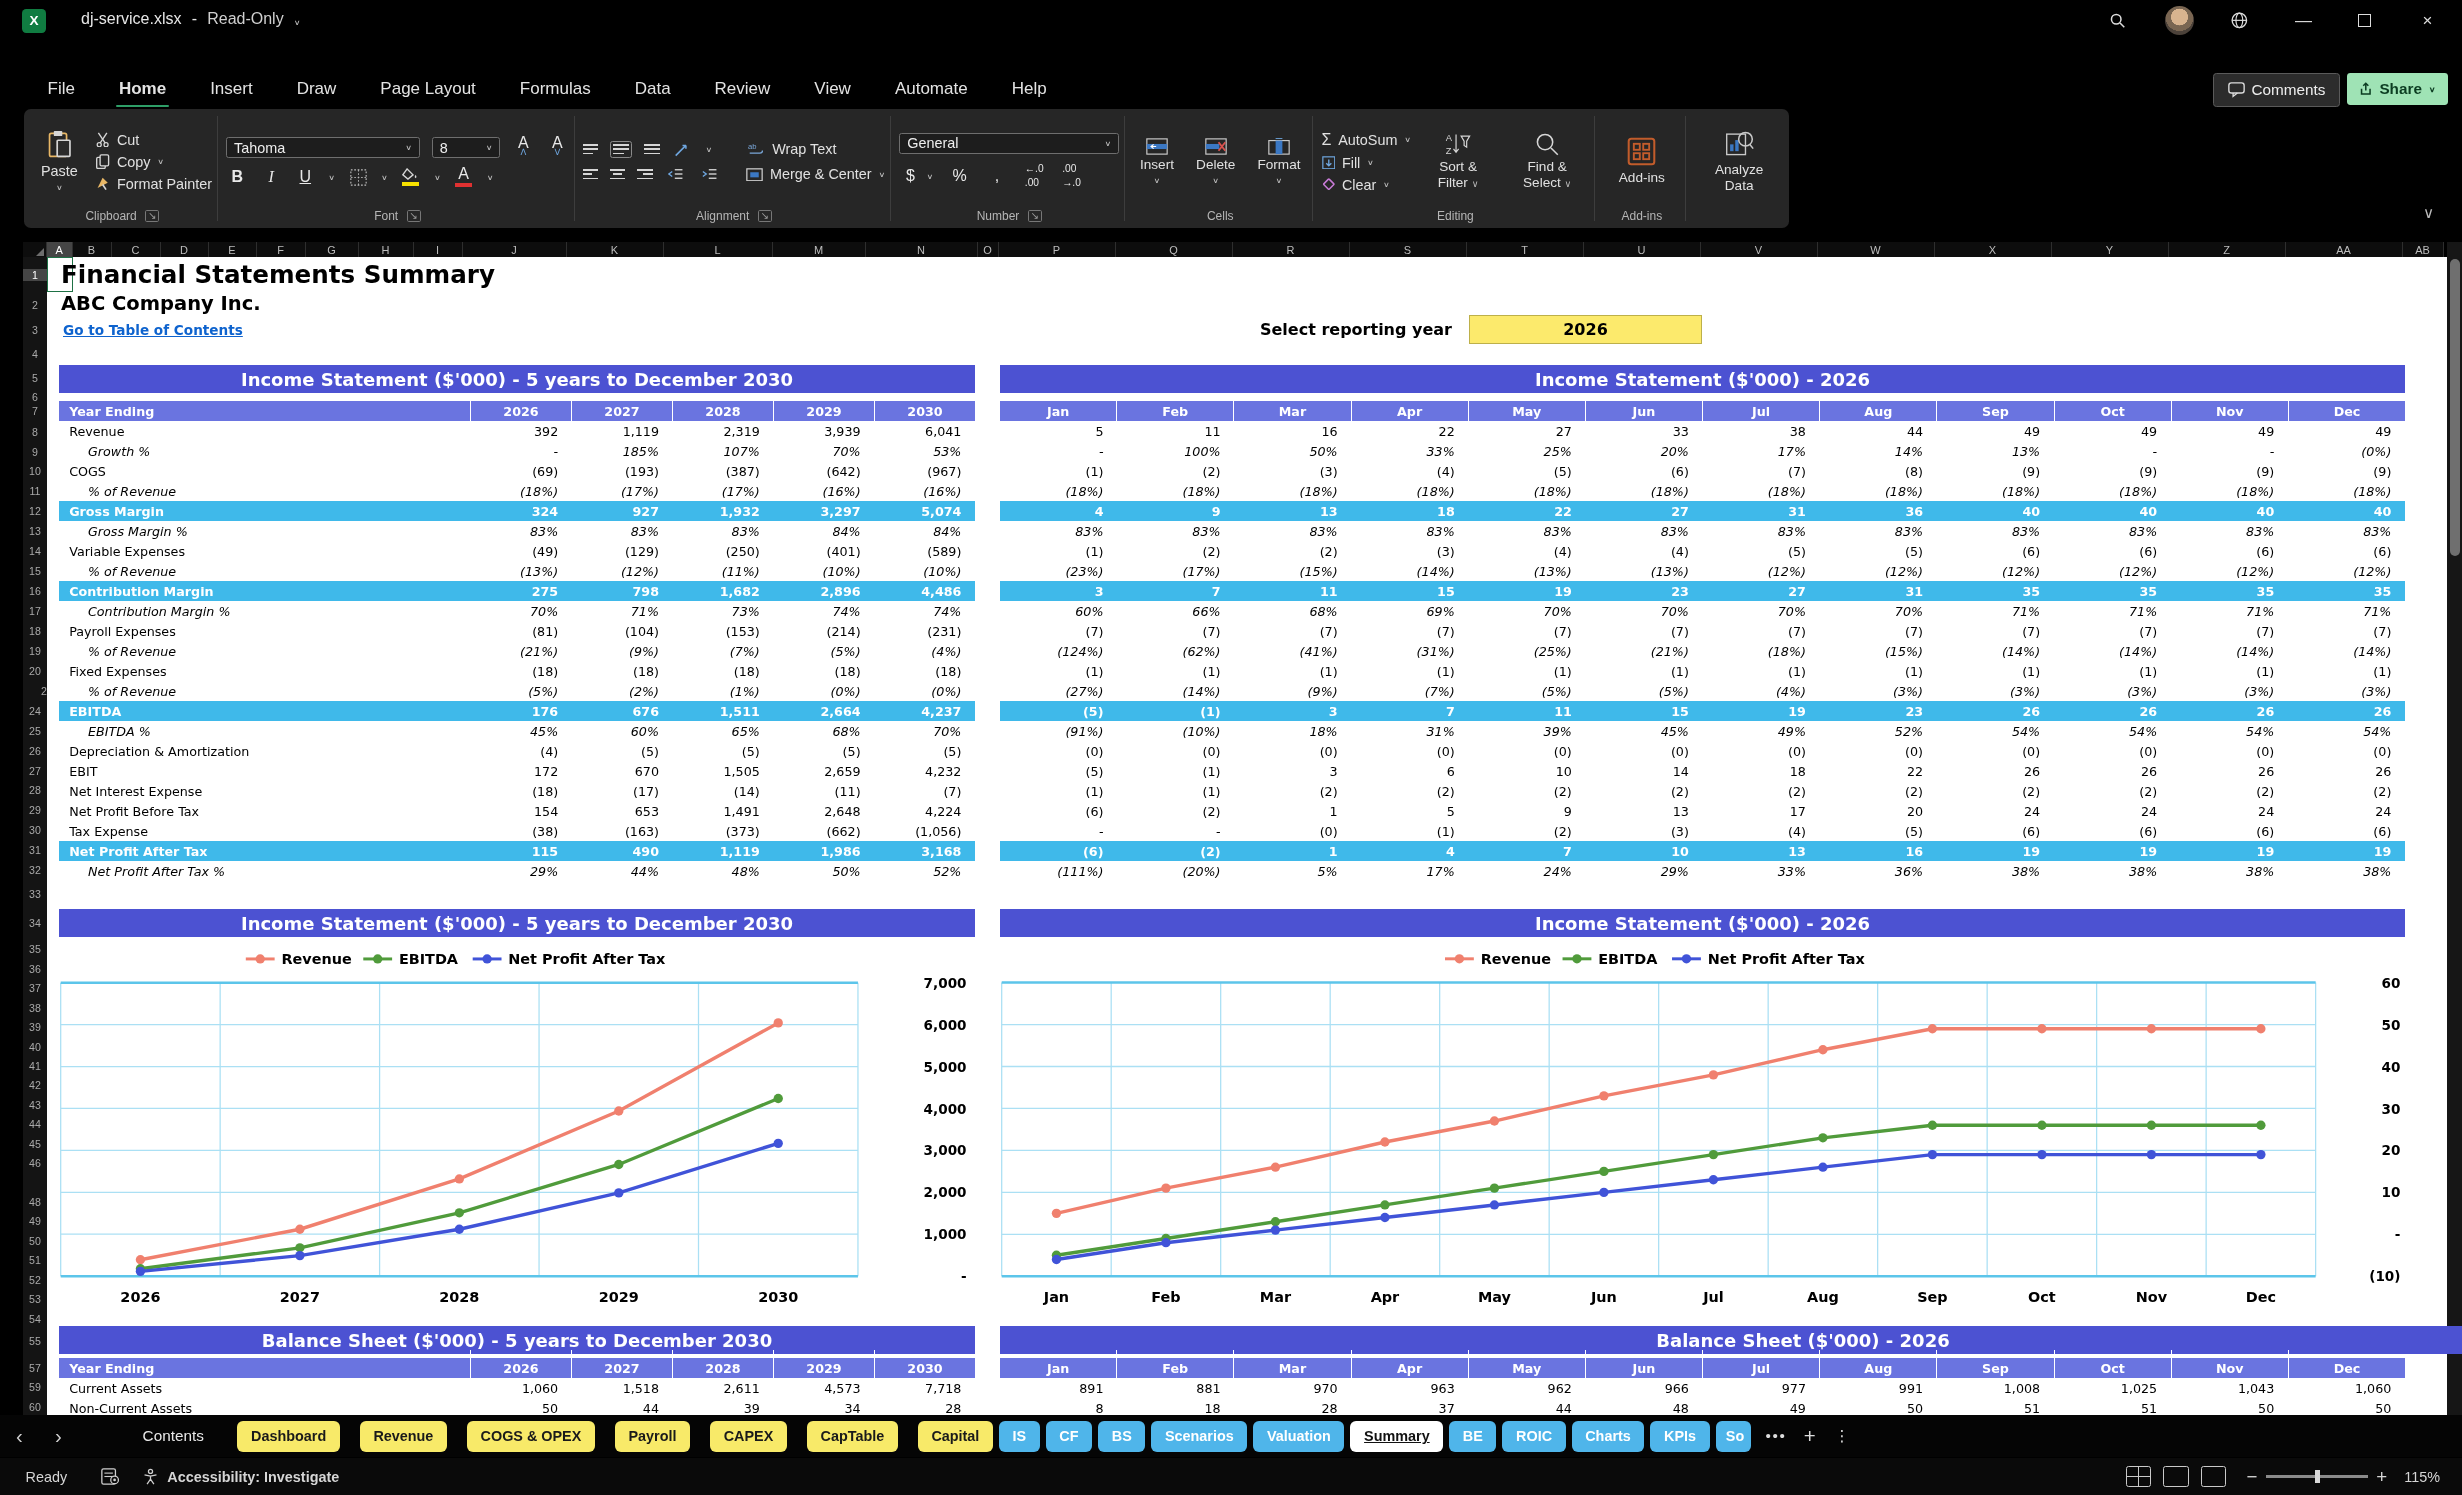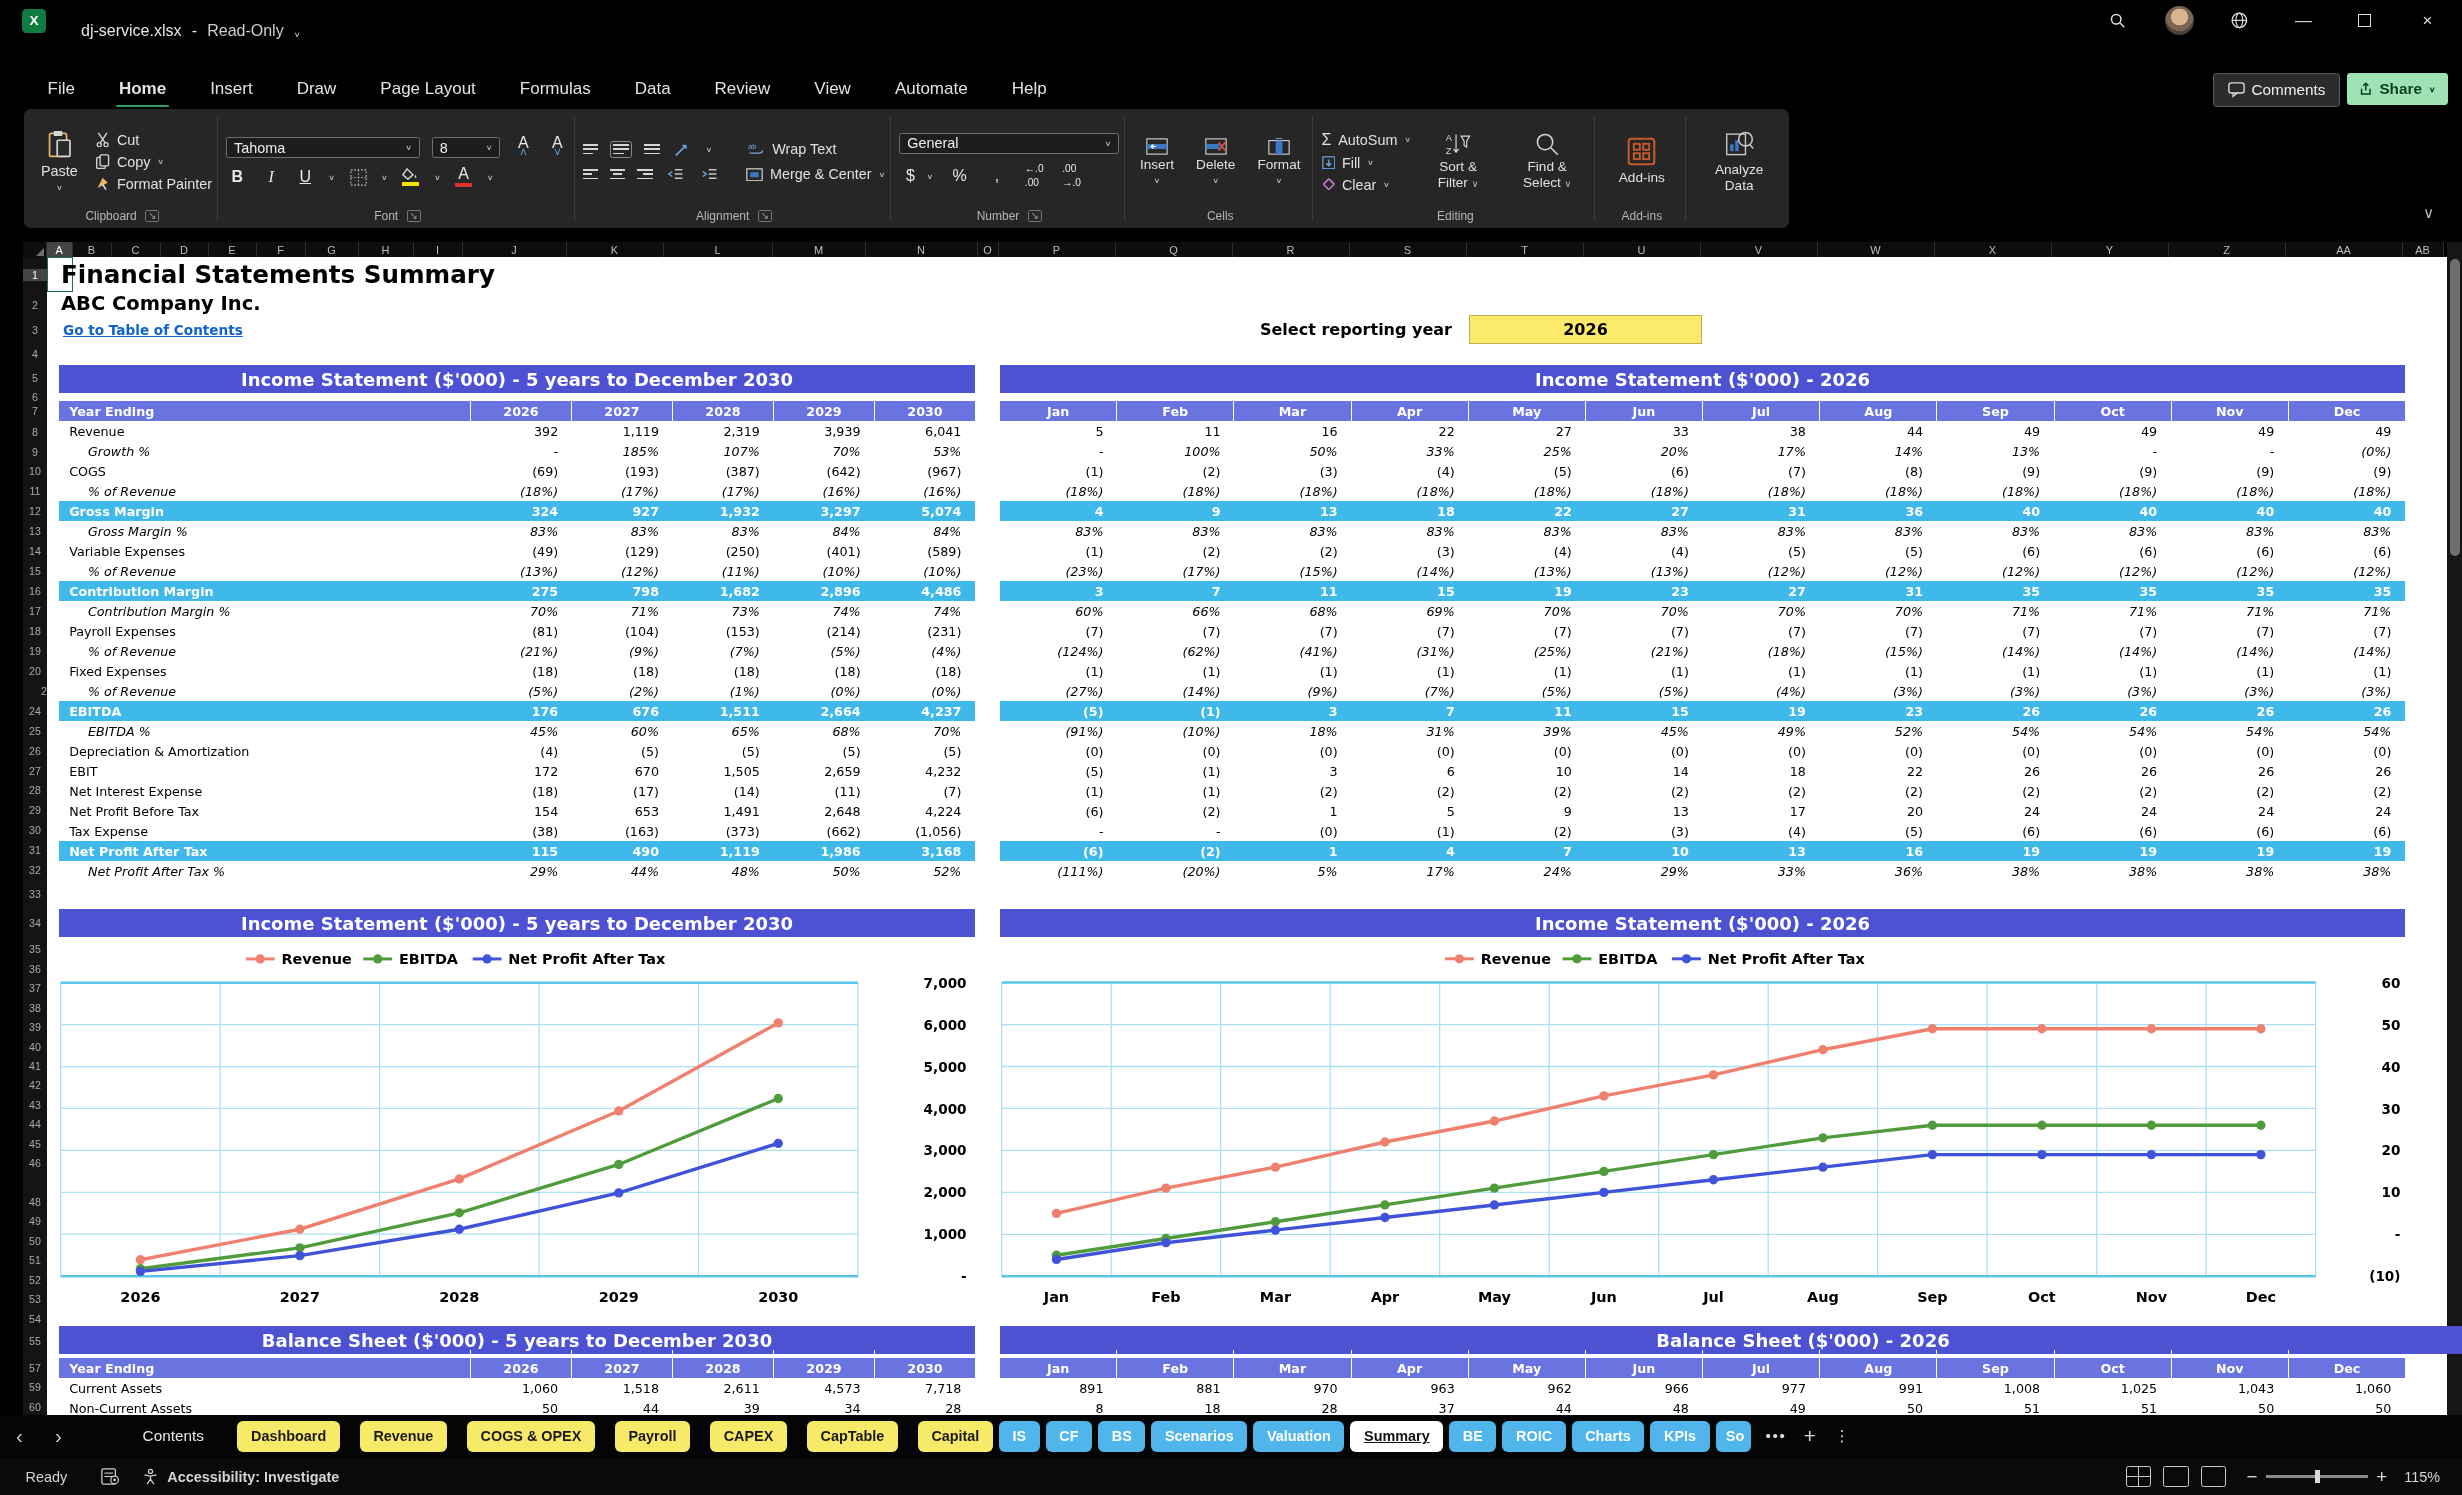--- a/index.html
+++ b/index.html
@@ -4,21 +4,21 @@
 <style>
   html,body{margin:0;padding:0;background:#000;}
   .stage{position:relative;width:2462px;height:1495px;background:#000;overflow:hidden;
          font-family:"Liberation Sans",sans-serif;-webkit-font-smoothing:antialiased;}
   .abs{position:absolute;}
   
   .titlebar{left:0;top:0;width:2462px;height:41px;background:#000;color:#ddd;}
   .appicon{left:22px;top:8.5px;width:24px;height:24px;background:#107C41;border-radius:4.2px;
            color:#fff;font-weight:bold;font-size:13.6px;display:flex;align-items:center;justify-content:center;}
   .doctitle{left:81px;top:10.2px;font-size:16px;color:#e6e6e6;display:flex;gap:10.2px;align-items:flex-end;}
-  .doctitle .mode{color:#cfcfcf;margin-top:12px;}
+  .doctitle .mode{color:#cfcfcf;}
   .tb-ic{top:6.8px;width:29px;height:27px;display:flex;align-items:center;justify-content:center;color:#ddd;}
   .winbtn{top:0;width:53px;height:41px;display:flex;align-items:center;justify-content:center;color:#ddd;font-size:17px;}
   .maxsq{width:11px;height:11px;border:1.4px solid #ddd;display:inline-block;}
   .avatar{left:2165px;top:6px;width:29px;height:29px;border-radius:50%;
           background:radial-gradient(circle at 50% 38%, #d9b48f 0 36%, #7a6652 37% 60%, #4c423a 61%);}
   
   .menurow{left:0;top:71px;width:2462px;height:36px;background:#000;display:flex;align-items:center;}
   .menutab{color:#e3e3e3;font-size:17px;padding:5.1px 22px;position:relative;white-space:nowrap;}
   .menutab.active{font-weight:bold;}
   .menutab.active:after{content:"";position:absolute;left:18.7px;right:18.7px;bottom:-3.4px;height:2.5px;background:#2e9e67;border-radius:1.7px;}

